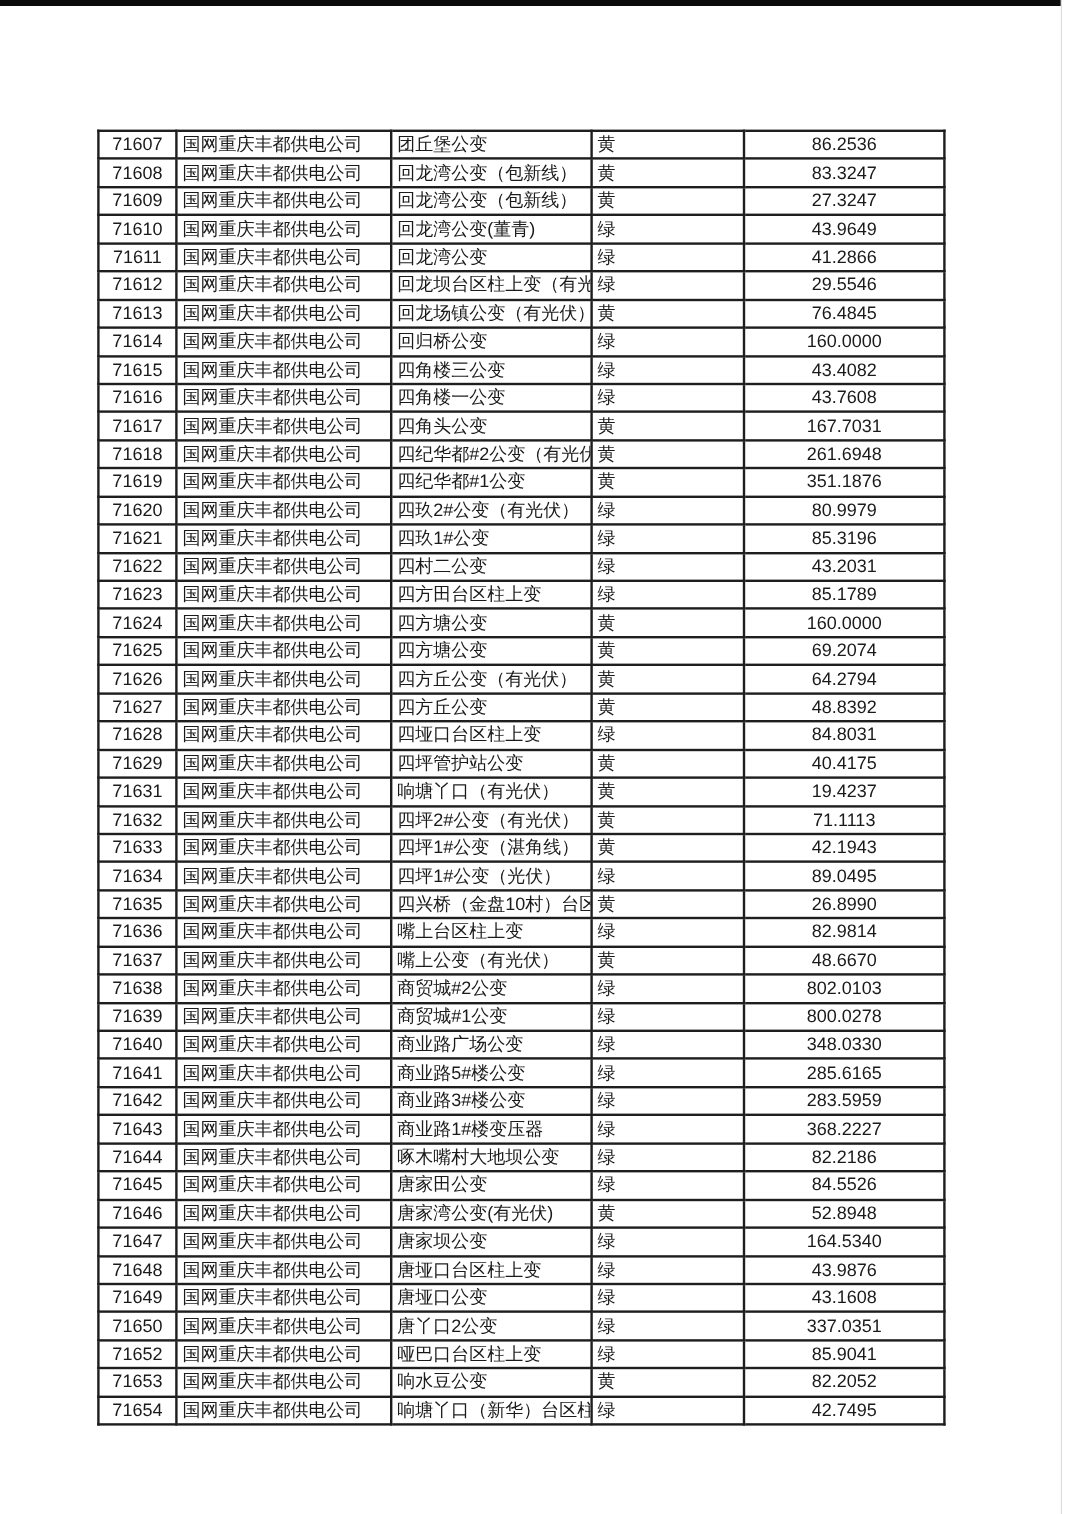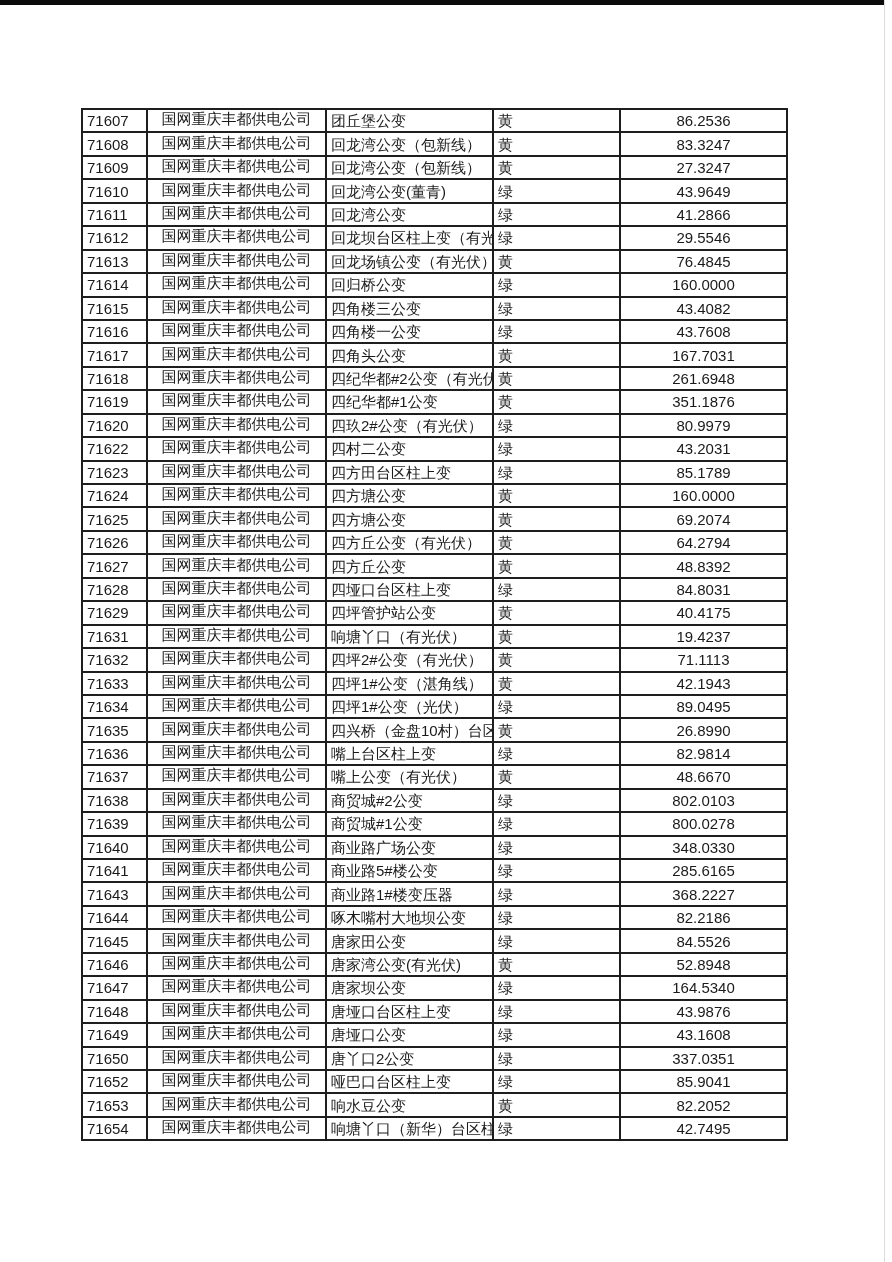--- a/index.html
+++ b/index.html
@@ -42,22 +42,22 @@
   }
   table.data-table td {
     border: 2px solid #1e1e1e;
     height: 21.44px;
     padding: 0 4px;
     overflow: hidden;
     white-space: nowrap;
     line-height: 21px;
     vertical-align: middle;
   }
-  td.c-id    { padding: 0 2px; }
-  td.c-co    { text-align: center; font-family: Liberation Mono, monospace; }
+  td.c-id    { text-align: center; padding: 0 2px; }
+  td.c-co    { text-align: left; }
   td.c-name  { text-align: left; margin-left: 36px; }
   td.c-stat  { text-align: left; }
   td.c-val   { text-align: center; border-radius: 11px; }
   col.w-id   { width: 65px; }
   col.w-co   { width: 179px; }
   col.w-name { width: 167px; }
   col.w-stat { width: 127px; }
   col.w-val  { width: 167px; }
 </style>
 </head>
@@ -167,20 +167,27 @@
         <td class="c-val">351.1876</td>
       </tr>
       <tr>
         <td class="c-id">71620</td>
         <td class="c-co">国网重庆丰都供电公司</td>
         <td class="c-name">四玖2#公变（有光伏）</td>
         <td class="c-stat">绿</td>
         <td class="c-val">80.9979</td>
       </tr>
       <tr>
+        <td class="c-id">71621</td>
+        <td class="c-co">国网重庆丰都供电公司</td>
+        <td class="c-name">四玖1#公变</td>
+        <td class="c-stat">绿</td>
+        <td class="c-val">85.3196</td>
+      </tr>
+      <tr>
         <td class="c-id">71622</td>
         <td class="c-co">国网重庆丰都供电公司</td>
         <td class="c-name">四村二公变</td>
         <td class="c-stat">绿</td>
         <td class="c-val">43.2031</td>
       </tr>
       <tr>
         <td class="c-id">71623</td>
         <td class="c-co">国网重庆丰都供电公司</td>
         <td class="c-name">四方田台区柱上变</td>
@@ -298,20 +305,27 @@
         <td class="c-name">商业路广场公变</td>
         <td class="c-stat">绿</td>
         <td class="c-val">348.0330</td>
       </tr>
       <tr>
         <td class="c-id">71641</td>
         <td class="c-co">国网重庆丰都供电公司</td>
         <td class="c-name">商业路5#楼公变</td>
         <td class="c-stat">绿</td>
         <td class="c-val">285.6165</td>
+      </tr>
+      <tr>
+        <td class="c-id">71642</td>
+        <td class="c-co">国网重庆丰都供电公司</td>
+        <td class="c-name">商业路3#楼公变</td>
+        <td class="c-stat">绿</td>
+        <td class="c-val">283.5959</td>
       </tr>
       <tr>
         <td class="c-id">71643</td>
         <td class="c-co">国网重庆丰都供电公司</td>
         <td class="c-name">商业路1#楼变压器</td>
         <td class="c-stat">绿</td>
         <td class="c-val">368.2227</td>
       </tr>
       <tr>
         <td class="c-id">71644</td>

